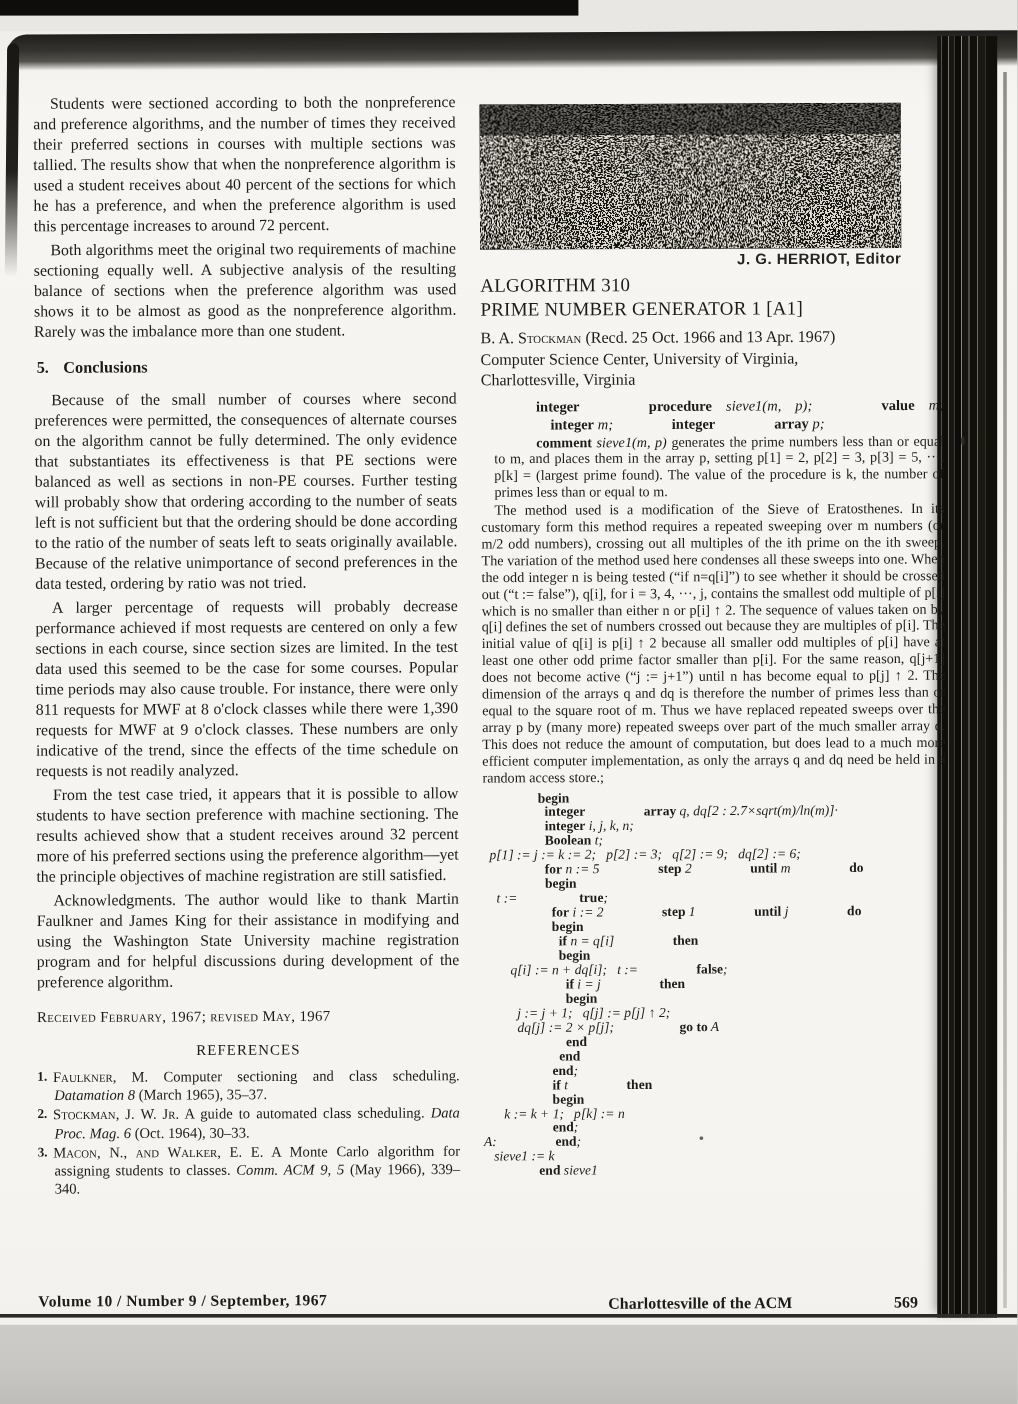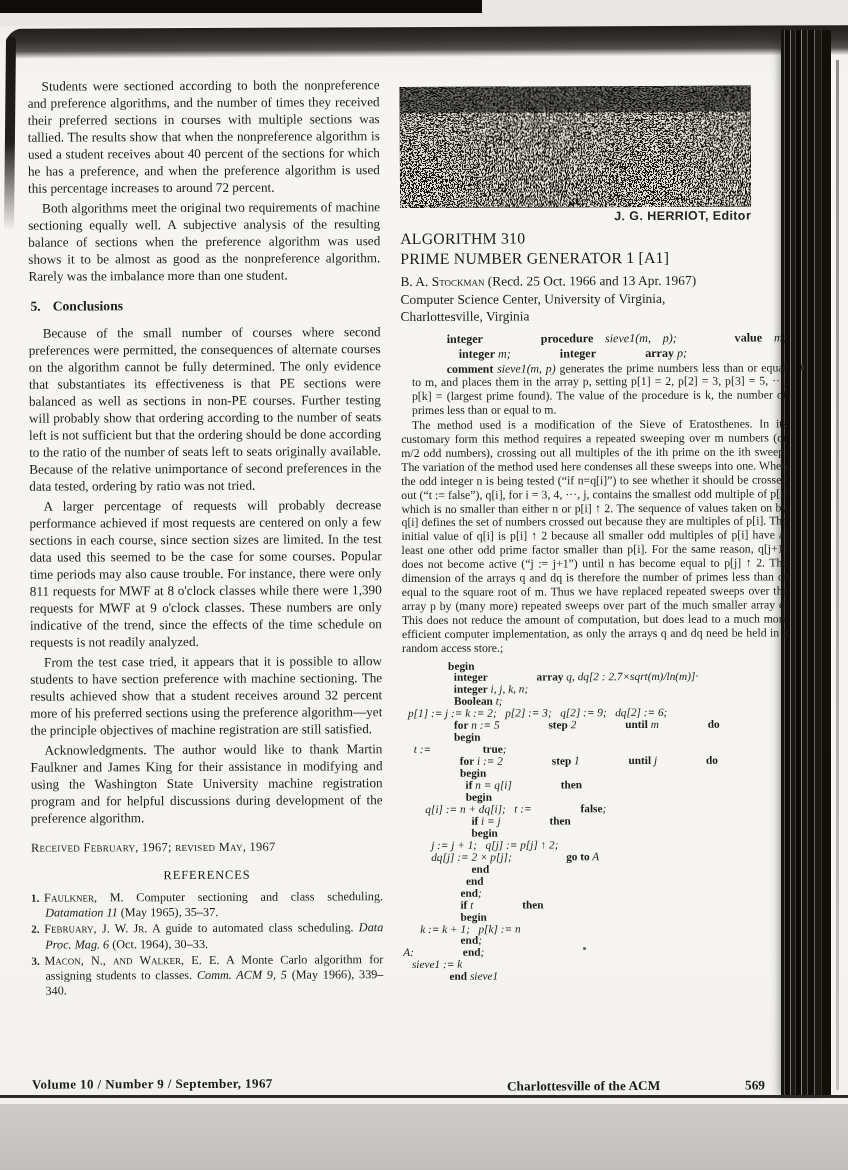--- a/index.html
+++ b/index.html
@@ -85,24 +85,24 @@
         <span>5.</span><span class="gap"></span><span>Conclusions</span>
       </div>
       <p>Because of the small number of courses where second preferences were permitted, the consequences of alternate courses on the algorithm cannot be fully determined. The only evidence that substantiates its effectiveness is that PE sections were balanced as well as sections in non-PE courses. Further testing will probably show that ordering according to the number of seats left is not sufficient but that the ordering should be done according to the ratio of the number of seats left to seats originally available. Because of the relative unimportance of second preferences in the data tested, ordering by ratio was not tried.</p>
       <p>A larger percentage of requests will probably decrease performance achieved if most requests are centered on only a few sections in each course, since section sizes are limited. In the test data used this seemed to be the case for some courses. Popular time periods may also cause trouble. For instance, there were only 811 requests for MWF at 8 o'clock classes while there were 1,390 requests for MWF at 9 o'clock classes. These numbers are only indicative of the trend, since the effects of the time schedule on requests is not readily analyzed.</p>
       <p>From the test case tried, it appears that it is possible to allow students to have section preference with machine sectioning. The results achieved show that a student receives around 32 percent more of his preferred sections using the preference algorithm—yet the principle objectives of machine registration are still satisfied.</p>
       <p><span class="ack-lead">Acknowledgments.</span><span> The author would like to thank Martin Faulkner and James King for their assistance in modifying and using the Washington State University machine registration program and for helpful discussions during development of the preference algorithm.</span></p>
       <div class="received">Received February, 1967; revised May, 1967</div>
       <div class="refs-head">REFERENCES</div>
 
       <div class="ref">
-        <span class="num">1.</span><span class="sc">Faulkner, M.</span><span>  Computer sectioning and class scheduling. </span><span class="ital">Datamation 11</span><span> (May 1965), 35–37.</span>
+        <span class="num">1.</span><span class="sc">Faulkner, M.</span><span>  Computer sectioning and class scheduling. </span><span class="ital">Datamation 8</span><span> (March 1965), 35–37.</span>
       </div>
       <div class="ref">
-        <span class="num">2.</span><span class="sc">February, J. W. Jr.</span><span>  A guide to automated class scheduling. </span><span class="ital">Data Proc. Mag. 6</span><span> (Oct. 1964), 30–33.</span>
+        <span class="num">2.</span><span class="sc">Stockman, J. W. Jr.</span><span>  A guide to automated class scheduling. </span><span class="ital">Data Proc. Mag. 6</span><span> (Oct. 1964), 30–33.</span>
       </div>
       <div class="ref">
         <span class="num">3.</span><span class="sc">Macon, N., and Walker, E. E.</span><span>  A Monte Carlo algorithm for assigning students to classes. </span><span class="ital">Comm. ACM 9, 5</span><span> (May 1966), 339–340.</span>
       </div>
     </div>
 
     <div class="photo">
       <svg width="351" height="121">
         <defs>
           <filter id="sp" x="0" y="0" width="100%" height="100%">

